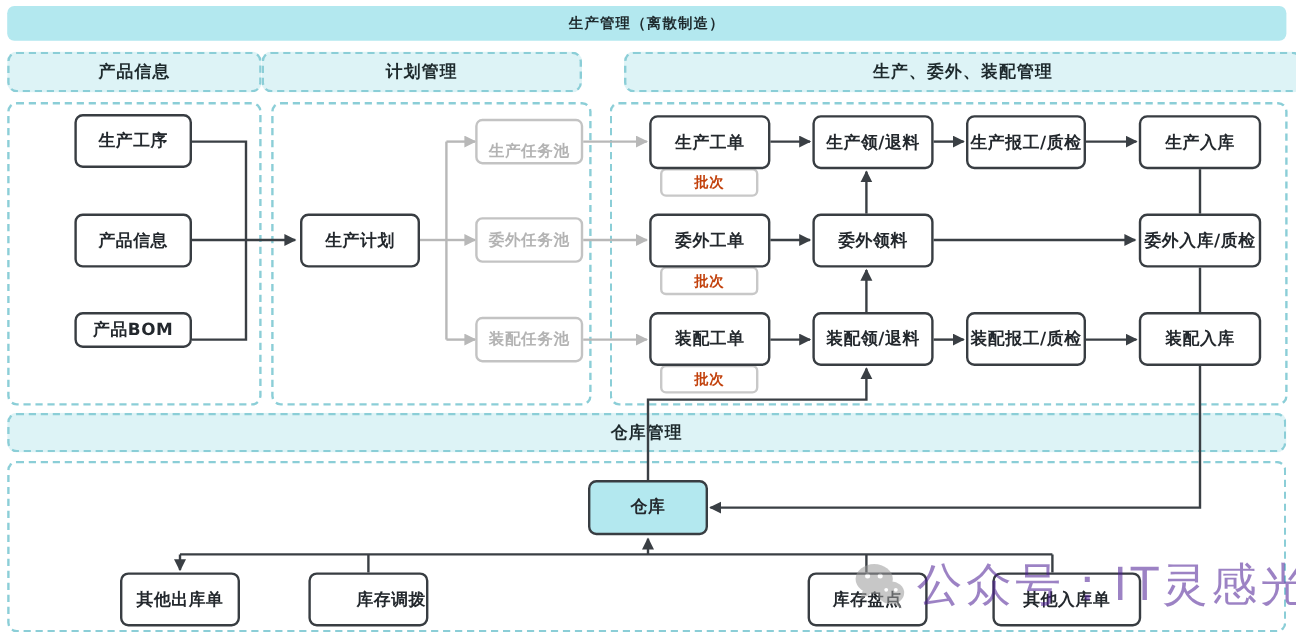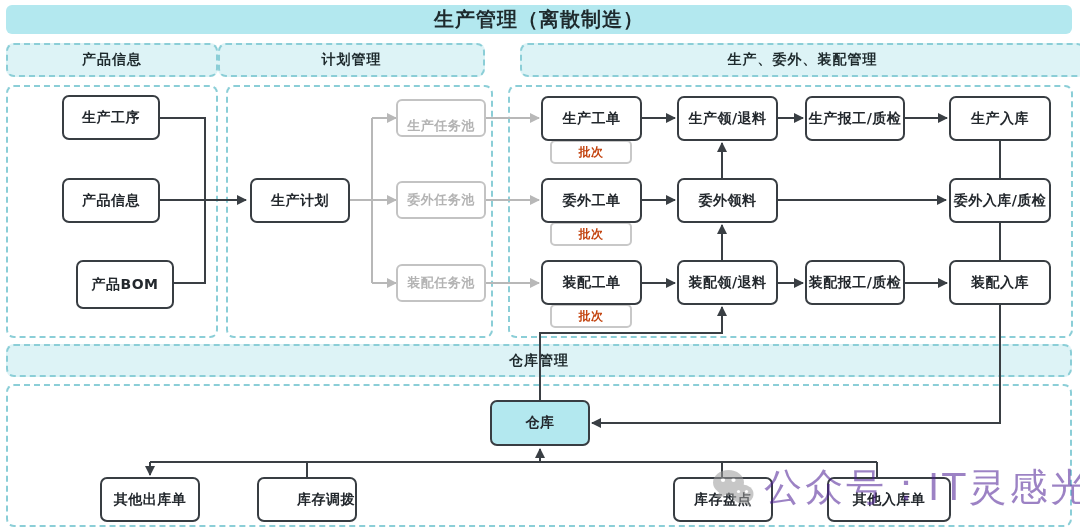--- a/index.html
+++ b/index.html
@@ -3,21 +3,21 @@
 <meta charset="utf-8">
 <style>
   html,body{margin:0;padding:0;background:#fff;}
   #stage{
     position:relative;width:1080px;height:532px;background:#ffffff;overflow:hidden;
     font-family:"DejaVu Sans","Liberation Sans",sans-serif;
   }
   .banner{
     position:absolute;background:#b3e8ef;border-radius:6px;
     display:flex;align-items:center;justify-content:center;
-    font-size:20px;font-weight:700;color:#1e2a2d;letter-spacing:1px;z-index:2;
+    font-size:12px;font-weight:700;color:#1e2a2d;letter-spacing:1px;z-index:2;
   }
   .zone-header{
     position:absolute;background:#ddf3f6;border:2px dashed #8bced7;border-radius:8px;
     display:flex;align-items:center;justify-content:center;
     font-size:14px;font-weight:700;color:#1e2a2d;letter-spacing:1px;box-sizing:border-box;z-index:2;
   }
   .zone{
     position:absolute;border:2px dashed #8bced7;border-radius:8px;background:transparent;
     box-sizing:border-box;z-index:0;
   }
@@ -106,21 +106,21 @@
       <path d="M877,462 V477"></path>
     </g>
   </svg>
 
   <div class="node" style="left:62px;top:95px;width:98px;height:45px;">
       <span>生产工序</span>
     </div>
   <div class="node" style="left:62px;top:178px;width:98px;height:45px;">
       <span>产品信息</span>
     </div>
-  <div class="node" style="left:76px;top:260px;width:98px;height:49px;">
+  <div class="node" style="left:62px;top:260px;width:98px;height:30px;">
       <span>产品BOM</span>
     </div>
 
   <div class="node" style="left:250px;top:178px;width:100px;height:45px;">
       <span>生产计划</span>
     </div>
   <div class="node gray" style="left:396px;top:99px;width:90px;height:38px;align-items:flex-end;">
       <span>生产任务池</span>
     </div>
   <div class="node gray" style="left:396px;top:181px;width:90px;height:38px;">

